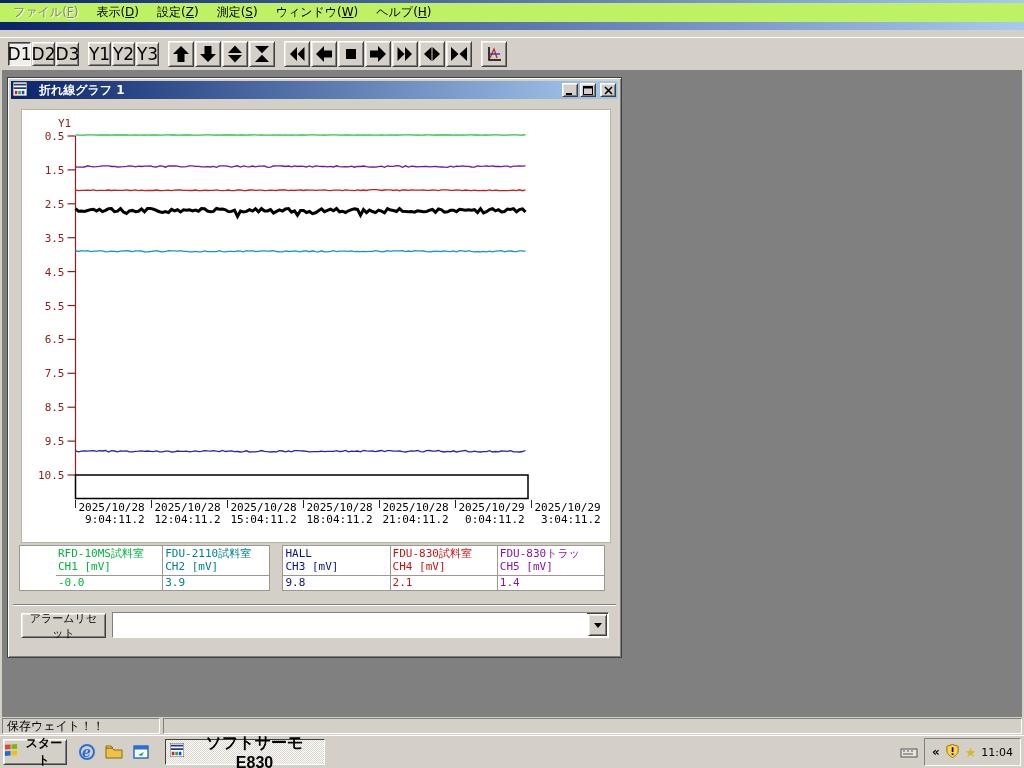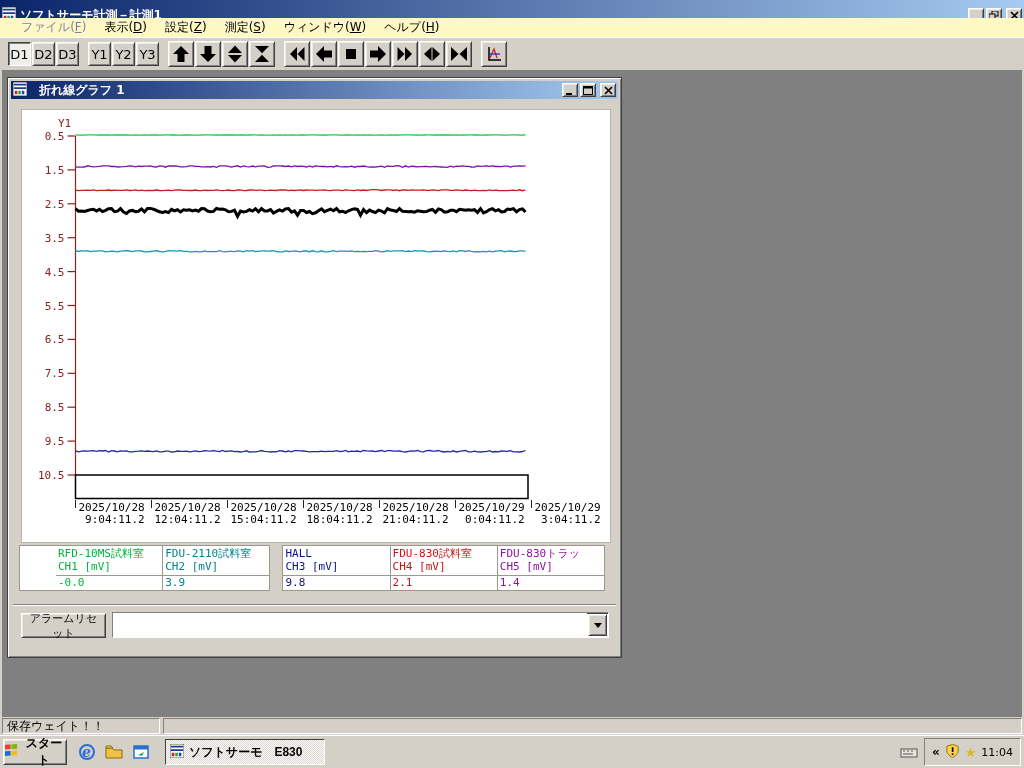--- a/index.html
+++ b/index.html
@@ -14,32 +14,32 @@
 
   
   .titlebar{position:absolute;left:0;top:0;width:100%;height:18px;
             background:linear-gradient(to right,#0a246a,#a6caf0);
             display:flex;align-items:center;padding:15px 2px;box-sizing:border-box;}
   .titlebar .ttext{color:#fff;font-weight:bold;margin-left:4px;flex:1;white-space:nowrap;font-size:12px;}
   .win-btn{width:16px;height:14px;margin-left:2px;display:flex;align-items:center;justify-content:center;padding:0;}
   .win-btn svg{display:block;}
 
   
-  .menubar{position:absolute;left:0;top:18px;width:100%;height:19px;background:#fef9c3;
-           display:flex;align-items:center;padding-left:12px;box-sizing:border-box;}
+  .menubar{position:absolute;left:0;top:3px;width:100%;height:19px;background:#bef264;
+           display:flex;align-items:center;padding-left:4px;box-sizing:border-box;}
   .menu-item{padding:1px 9px;white-space:nowrap;}
   .menu-item.disabled{color:#848078;text-shadow:1px 1px 0 #ffffff;}
 
   
   .toolbar{position:absolute;left:0;top:37px;width:100%;height:33px;background:#d4d0c8;
            border-top:1px solid #ffffff;display:flex;align-items:center;gap:9px;
            padding-left:8px;box-sizing:border-box;}
   .tb-group{display:flex;gap:1px;}
   .tb-btn{width:23px;height:24px;display:flex;align-items:center;justify-content:center;
-          font-size:13px;font-family:"DejaVu Sans",sans-serif;padding:0;}
+          font-size:17px;font-family:"DejaVu Sans",sans-serif;padding:0;}
   .tb-btn.icon{width:26px;height:26px;}
   .tb-btn svg{display:block;}
 
   
   .mdi{position:absolute;left:2px;right:2px;top:70px;bottom:51px;background:#808080;}
 
   
   .child{position:absolute;left:5px;top:7px;width:615px;height:581px;background:#d4d0c8;
          border:1px solid #404040;box-shadow:inset 1px 1px 0 #ffffff, inset -1px -1px 0 #808080;
          box-sizing:border-box;padding:3px;}
@@ -81,21 +81,21 @@
   .sb-panel.rest{flex:1;}
 
   
   .taskbar{position:absolute;left:0;right:0;top:735px;height:33px;background:#d4d0c8;
            border-top:1px solid #ffffff;display:flex;align-items:center;padding:0 3px;box-sizing:border-box;}
   .start-btn{width:64px;height:26px;font-weight:bold;display:flex;align-items:center;gap:3px;
              justify-content:center;font-size:12px;padding:0;}
   .quick{display:flex;gap:7px;margin-left:10px;align-items:center;}
   .quick .ql{width:20px;height:20px;display:flex;align-items:center;justify-content:center;}
   .task-btn{margin-left:14px;width:160px;height:26px;display:flex;align-items:center;gap:5px;
-            padding:0 4px;font-weight:bold;font-size:12px;
+            padding:0 4px;font-weight:bold;font-size:16px;
             border:1px solid;border-color:#404040 #ffffff #ffffff #404040;
             background:repeating-conic-gradient(#ffffff 0 25%,#d8d4cc 0 50%) 0 0/2px 2px;}
   .tb-spacer{flex:1;}
   .tray{height:26px;border:1px solid;border-color:#808080 #ffffff #ffffff #808080;
         display:flex;align-items:center;gap:5px;padding:0 7px;margin-left:6px;}
   .tray .clock{font-size:11px;}
   .kbd-icon{margin-left:4px;display:flex;align-items:center;}
   .chevrons{font-weight:bold;font-size:12px;}
   .star{color:#d8b820;font-size:13px;}
 </style>

